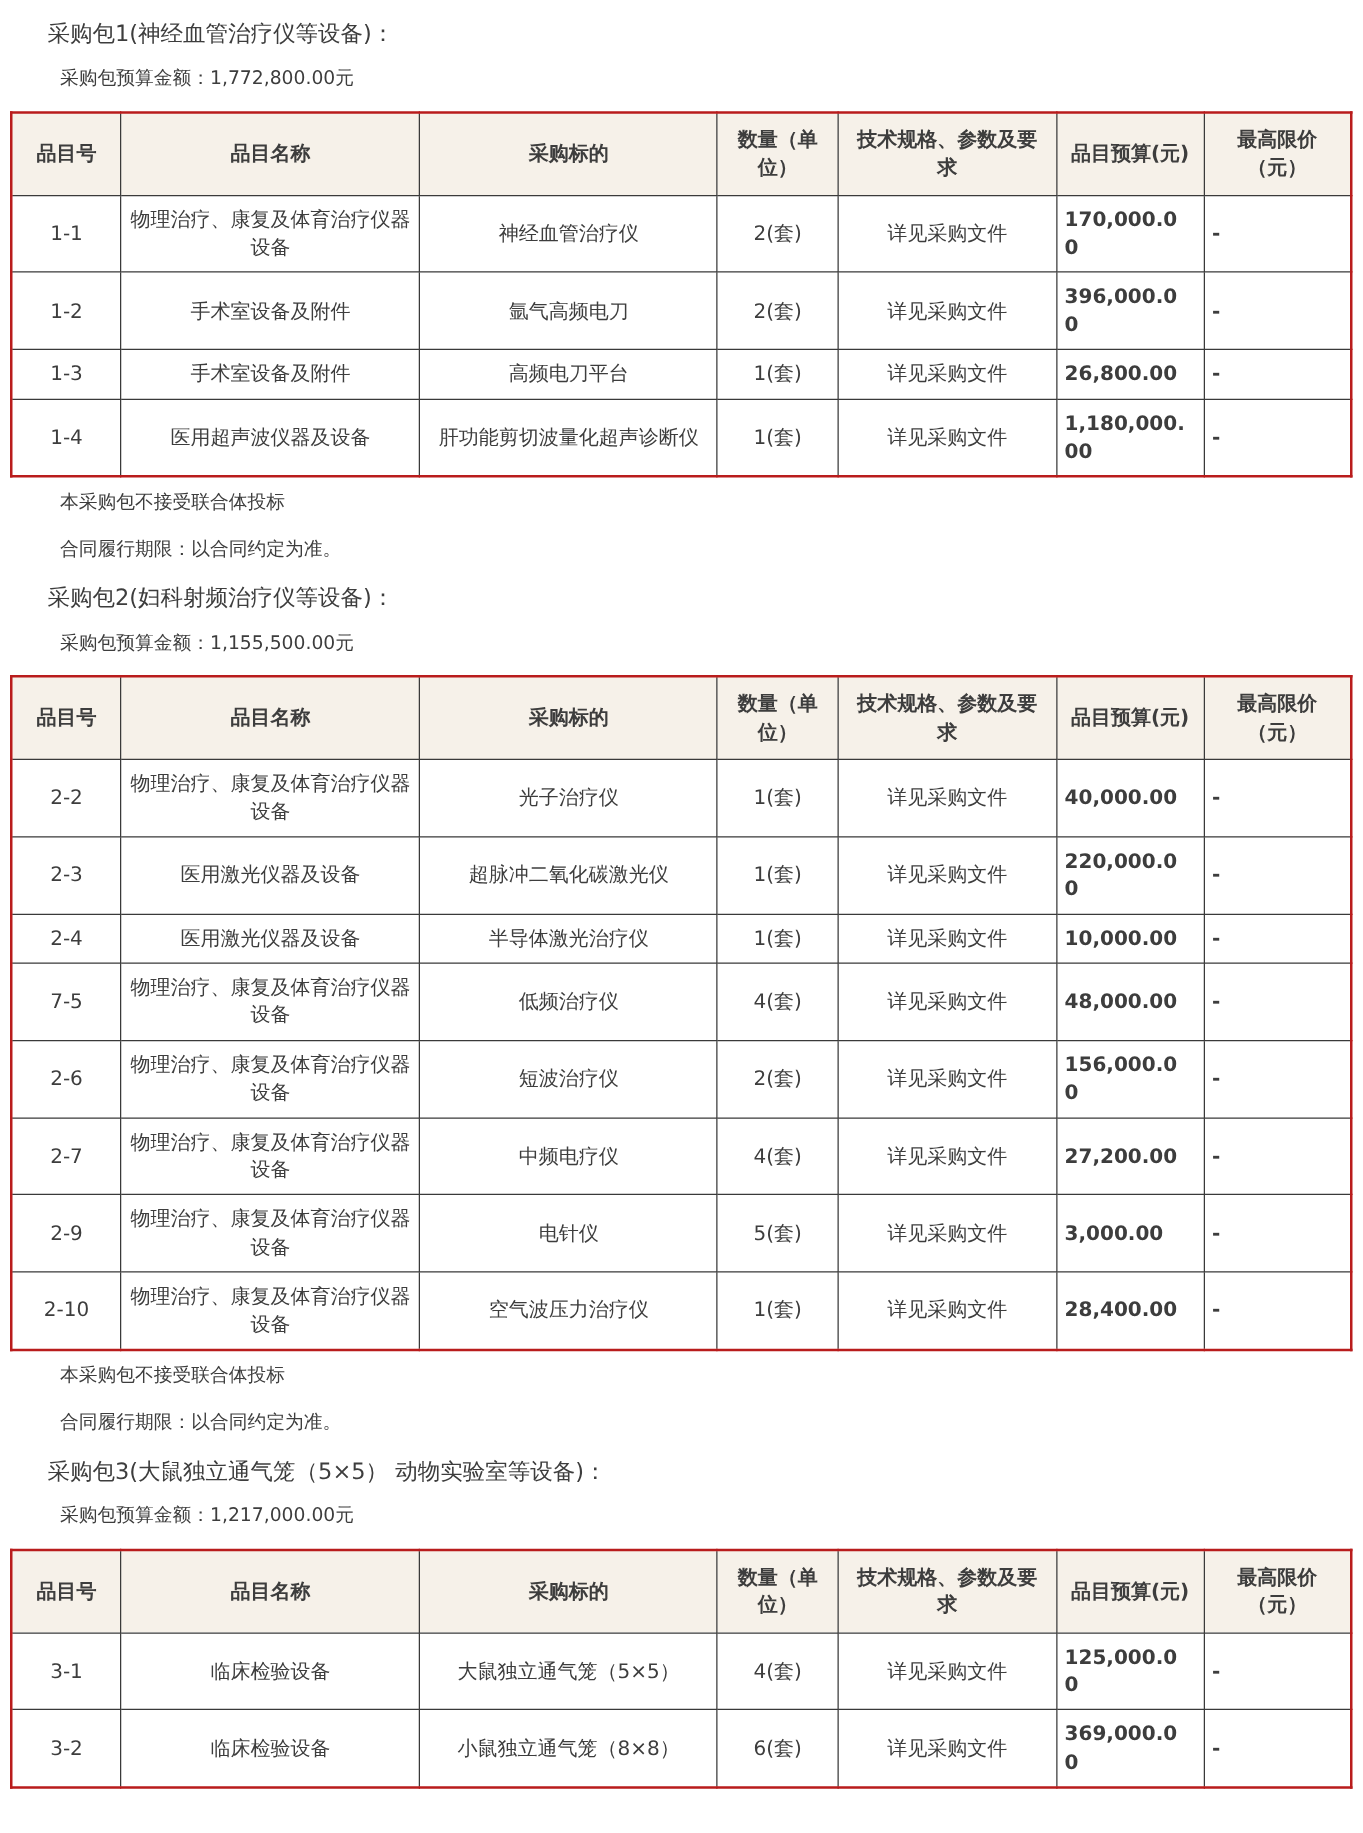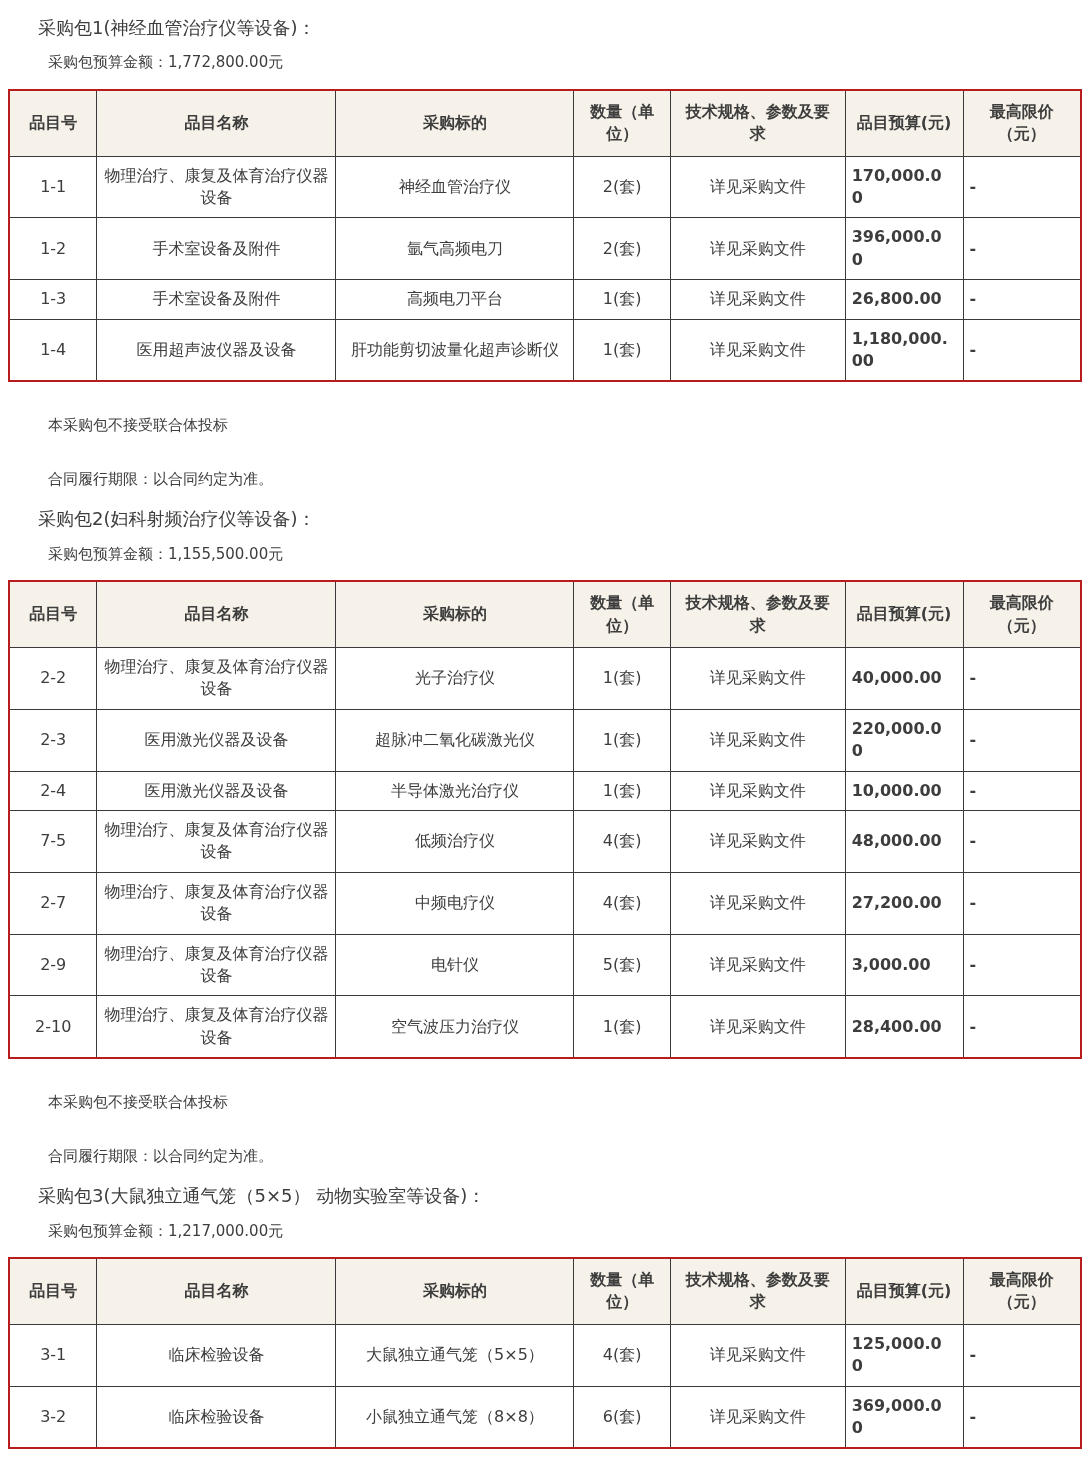--- a/index.html
+++ b/index.html
@@ -19,21 +19,21 @@
     margin: 14px 0 14px 30px;
     line-height: 1.3;
   }
   .pkg-budget {
     font-size: 15px;
     margin: 14px 0 16px 40px;
     line-height: 1.3;
   }
   .note {
     font-size: 15px;
-    margin: 34px 0 18px 40px;
+    margin: 10px 0 18px 40px;
     line-height: 1.3;
   }
   table.items {
     width: 100%;
     border-collapse: collapse;
     border: 2px solid #b91c1c;
     table-layout: fixed;
     margin: 0 0 6px 0;
   }
   table.items th,
@@ -197,20 +197,29 @@
           <tr>
             <td class="c0">7-5</td>
             <td class="c1">物理治疗、康复及体育治疗仪器设备</td>
             <td class="c2">低频治疗仪</td>
             <td class="c3">4(套)</td>
             <td class="c4">详见采购文件</td>
             <td class="c5">48,000.00</td>
             <td class="c6">-</td>
           </tr>
           <tr>
+            <td class="c0">2-6</td>
+            <td class="c1">物理治疗、康复及体育治疗仪器设备</td>
+            <td class="c2">短波治疗仪</td>
+            <td class="c3">2(套)</td>
+            <td class="c4">详见采购文件</td>
+            <td class="c5">156,000.00</td>
+            <td class="c6">-</td>
+          </tr>
+          <tr>
             <td class="c0">2-7</td>
             <td class="c1">物理治疗、康复及体育治疗仪器设备</td>
             <td class="c2">中频电疗仪</td>
             <td class="c3">4(套)</td>
             <td class="c4">详见采购文件</td>
             <td class="c5">27,200.00</td>
             <td class="c6">-</td>
           </tr>
           <tr>
             <td class="c0">2-9</td>

